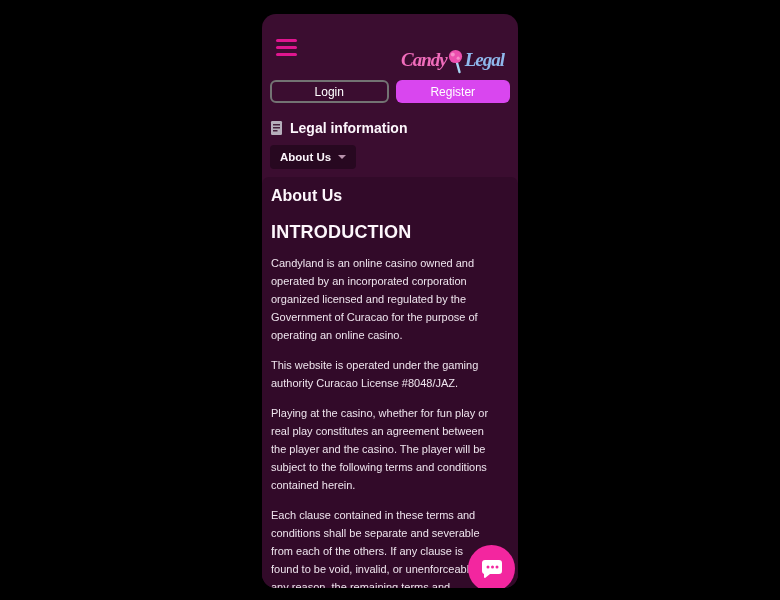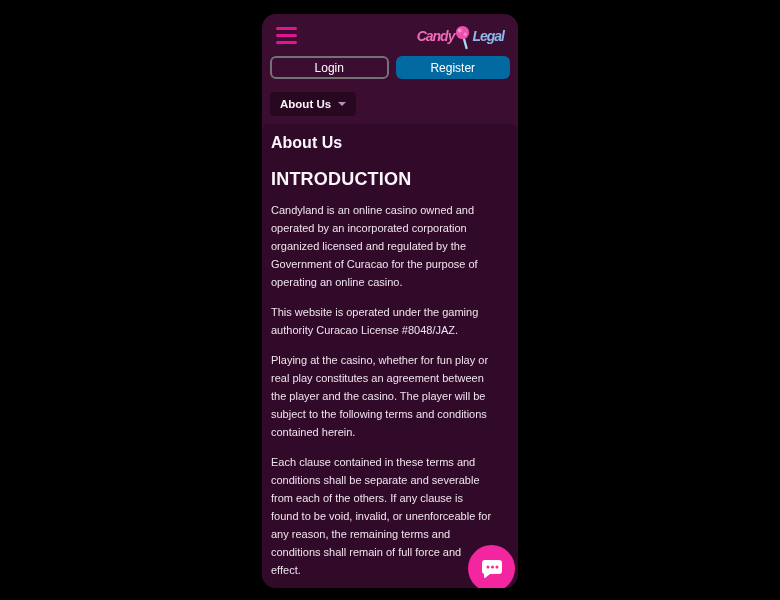--- a/index.html
+++ b/index.html
@@ -8,29 +8,29 @@
   .stage { width: 780px; height: 600px; display: flex; justify-content: center; align-items: flex-start; }
   .phone {
     width: 256px; height: 574px; margin-top: 14px;
     background: #3b0d30; border-radius: 14px;
     overflow: hidden; position: relative; color: #f2eaf2;
   }
   
   .topbar { display: flex; justify-content: space-between; align-items: center; padding: 9px 14px 3px 14px; }
   .hamburger { width: 21px; display: flex; flex-direction: column; gap: 4px; cursor: pointer; background: none; border: none; padding: 0; }
   .hamburger span { display: block; height: 3px; width: 100%; background: #e0158f; border-radius: 2px; }
-  .logo { display: flex; align-items: center; font-family: Liberation Sans, sans-serif; font-style: italic; font-weight: bold; font-size: 14px; cursor: pointer; }
+  .logo { display: flex; align-items: center; font-family: Liberation Serif, serif; font-style: italic; font-weight: bold; font-size: 19px; cursor: pointer; margin-top: 24px; }
   .logo .word-candy { color: #f06cbb; letter-spacing: -1px; }
   .logo .word-land { color: #8fb8ec; letter-spacing: -1px; }
   .logo svg { margin: 0 1px; position: relative; top: 2px; }
   
   .auth-row { display: flex; gap: 7px; padding: 5px 8px 11px 8px; }
   .auth-row button { flex: 1; height: 23px; border-radius: 6px; font-size: 12px; color: #fff; cursor: pointer; font-family: "Liberation Sans", sans-serif; }
   .btn-login { background: transparent; border: 2px solid #737373; }
-  .btn-register { background: #0369a1; border: none; }
+  .btn-register { background: #d946ef; border: none; }
   
   .legal-row { display: flex; align-items: center; gap: 7px; padding: 6px 8px 7px 8px; }
   .legal-row .legal-title { font-weight: bold; font-size: 14px; color: #fcf6fb; }
   
   .dropdown { display: inline-flex; align-items: center; gap: 7px; margin: 2px 8px 8px 8px;
     background: #270820; border: none; border-radius: 4px; padding: 6px 10px;
     color: #fcf6fb; font-weight: bold; font-size: 11.5px; cursor: pointer; font-family: "Liberation Sans", sans-serif; }
   .caret { width: 0; height: 0; border-left: 4px solid transparent; border-right: 4px solid transparent; border-top: 4px solid #b792ab; }
   
   .panel { background: #320a29; border-radius: 7px 7px 0 0; padding: 7px 9px 30px 9px; min-height: 460px; }
@@ -64,20 +64,29 @@
         </svg>
         <span class="word-land">Legal</span>
       </div>
     </div>
 
     <div class="auth-row">
       <button class="btn-login">Login</button>
       <button class="btn-register">Register</button>
     </div>
 
+    <div class="legal-row">
+      <svg width="13" height="16" viewBox="0 0 13 16">
+        <rect x="1" y="1" width="11" height="14" rx="1.2" fill="#b6aebb"></rect>
+        <rect x="3" y="4" width="7" height="1.5" fill="#44203c"></rect>
+        <rect x="3" y="7" width="7" height="1.5" fill="#44203c"></rect>
+        <rect x="3" y="10" width="4.5" height="1.5" fill="#44203c"></rect>
+      </svg>
+      <span class="legal-title">Legal information</span>
+    </div>
 
     <button class="dropdown">
       <span>About Us</span>
       <span class="caret"></span>
     </button>
 
     <div class="panel">
       <h1>About Us</h1>
 
       <h2>INTRODUCTION</h2>

